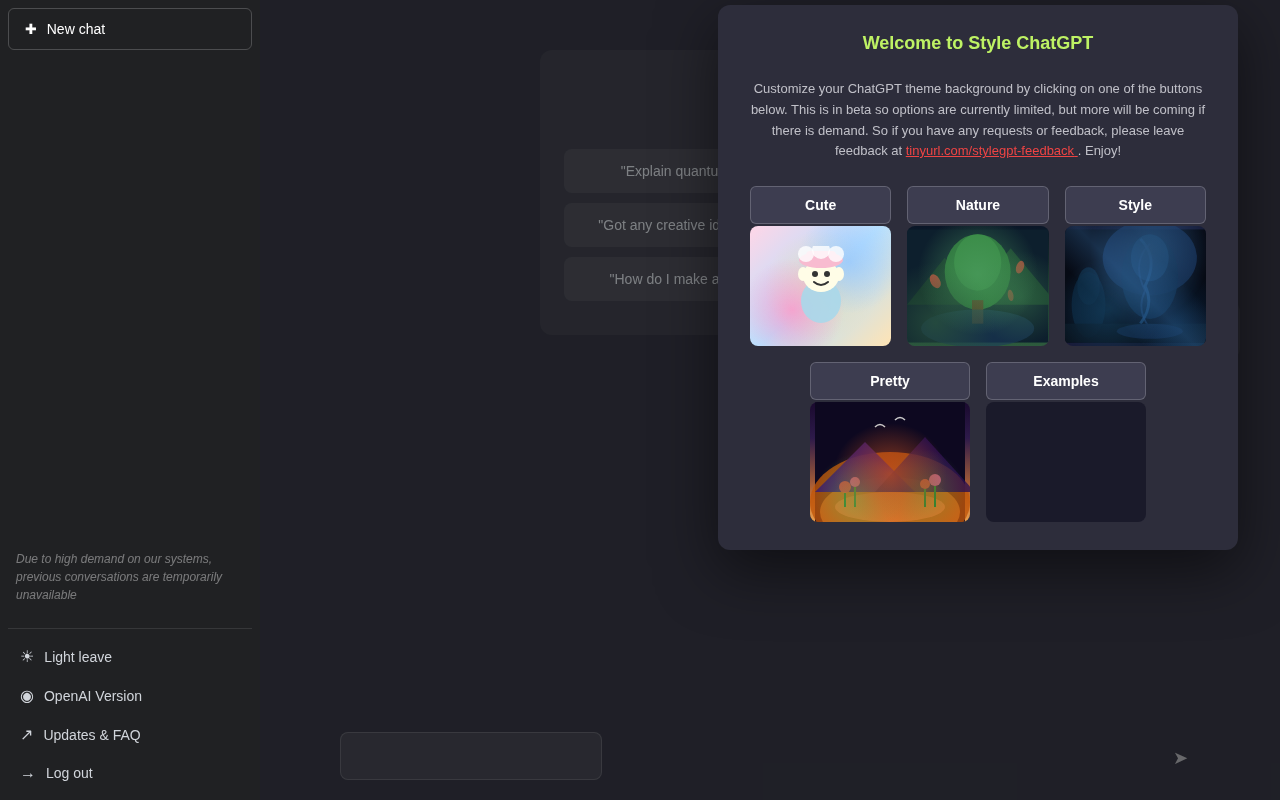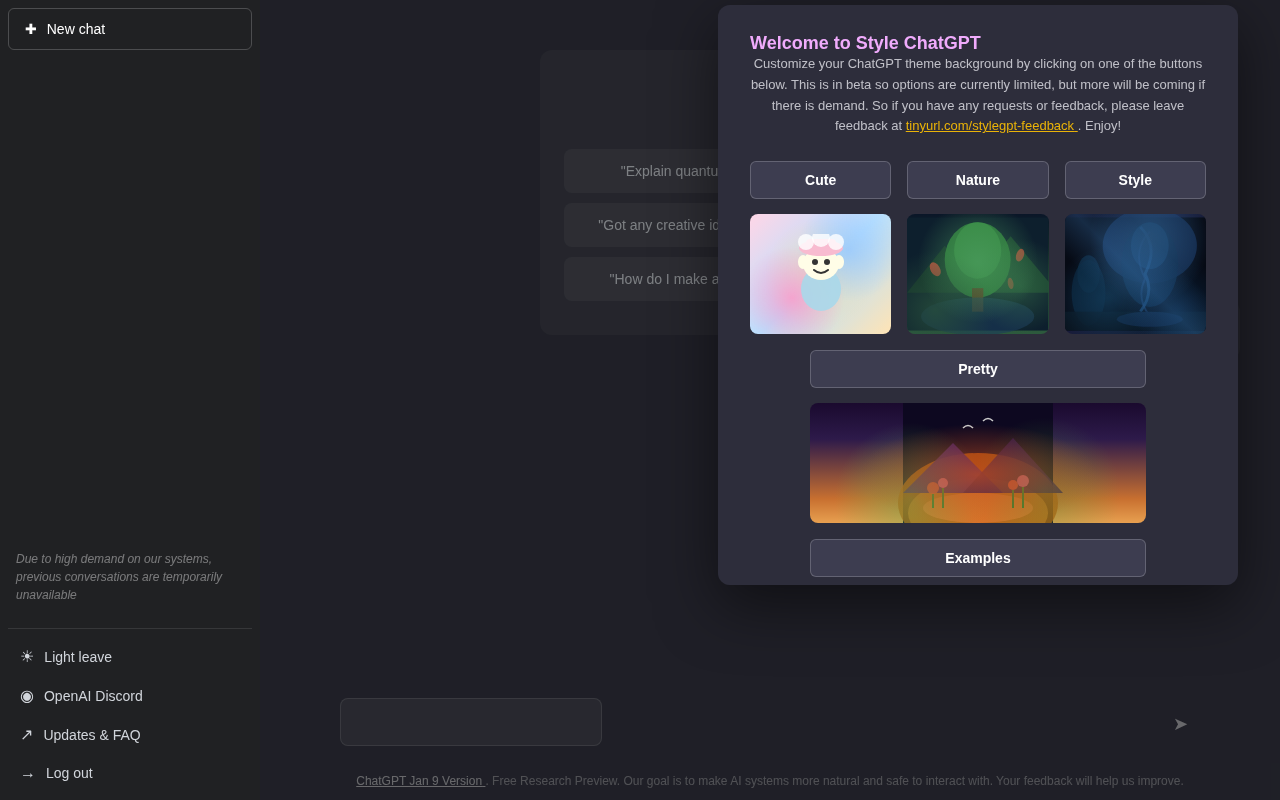--- a/index.html
+++ b/index.html
@@ -213,58 +213,58 @@
       overflow-y: auto;
       position: absolute;
       top: 5px;
       left: 50%;
       transform: translateX(-10%);
       z-index: 20;
       box-shadow: 0 20px 60px rgba(0,0,0,0.5);
     }
 
     .modal-title {
-      text-align: left;
+      text-align: center;
       font-size: 18px;
       font-weight: 700;
-      color: #f0abfc;
-      margin-bottom: 0;
+      color: #bef264;
+      margin-bottom: 25px;
     }
 
     .modal-desc {
       text-align: center;
       font-size: 13px;
       color: #c0c0c8;
       line-height: 1.6;
       margin-bottom: 24px;
     }
 
     .modal-desc a {
-      color: #eab308;
+      color: #ef4444;
     }
 
     .theme-grid {
       display: grid;
       grid-template-columns: 1fr 1fr 1fr;
       gap: 16px;
       margin-bottom: 16px;
     }
 
     .theme-grid-2 {
       display: grid;
-      grid-template-columns: 1fr;
+      grid-template-columns: 1fr 1fr;
       gap: 16px;
       justify-content: center;
       padding: 0 60px;
     }
 
     .theme-option {
       display: flex;
       flex-direction: column;
-      gap: 15px;
+      gap: 2px;
       justify-content: space-between;
     }
 
     .theme-btn {
       background: #3d3d50;
       border: 1px solid rgba(255,255,255,0.2);
       border-radius: 6px;
       padding: 10px;
       color: #fff;
       font-size: 14px;
@@ -381,21 +381,21 @@
     <p class="sidebar-notice">Due to high demand on our systems, previous conversations are temporarily unavailable</p>
 
     <hr class="sidebar-divider">
 
     <div class="sidebar-item">
       <span class="sidebar-icon">☀</span>
       <span>Light leave</span>
     </div>
     <div class="sidebar-item">
       <span class="sidebar-icon">◉</span>
-      <span>OpenAI Discord</span>
+      <span>OpenAI Version</span>
     </div>
     <div class="sidebar-item">
       <span class="sidebar-icon">↗</span>
       <span>Updates &amp; FAQ</span>
     </div>
     <div class="sidebar-item">
       <span class="sidebar-icon">→</span>
       <span>Log out</span>
     </div>
   </aside>
@@ -425,26 +425,20 @@
 
     </div>
 
     <div class="input-area">
       <div class="input-wrapper">
         <textarea class="chat-input" rows="1" style=""></textarea>
         <button class="send-btn">➤</button>
       </div>
     </div>
 
-    <div class="footer-text">
-      <a class="footer-link" href="#">
-        <span>ChatGPT Jan 9 Version</span>
-      </a>
-      <span>. Free Research Preview. Our goal is to make AI systems more natural and safe to interact with. Your feedback will help us improve.</span>
-    </div>
 
     <div class="overlay">
 
       <div class="modal">
         <h2 class="modal-title">Welcome to Style ChatGPT</h2>
 
         <p class="modal-desc">
           <span>Customize your ChatGPT theme background by clicking on one of the buttons below. This is in beta so options are currently limited, but more will be coming if there is demand. So if you have any requests or feedback, please leave feedback at</span>
           <a href="#">
             <span>tinyurl.com/stylegpt-feedback</span>

